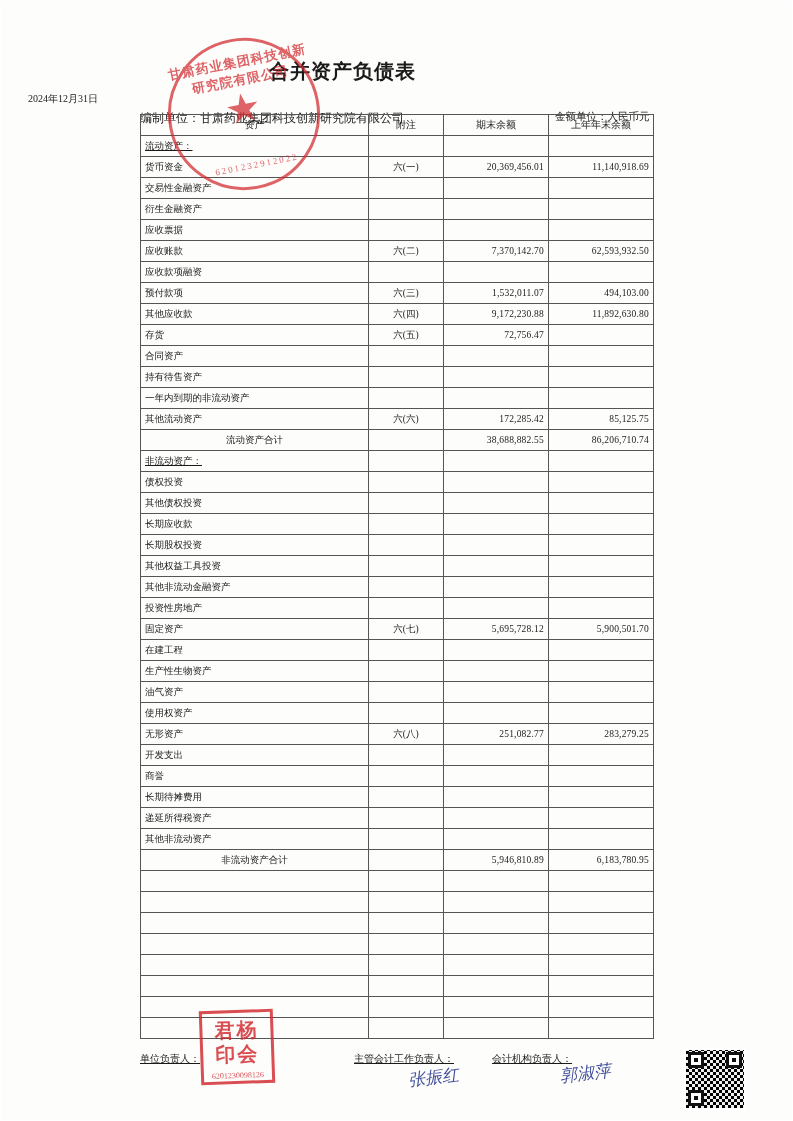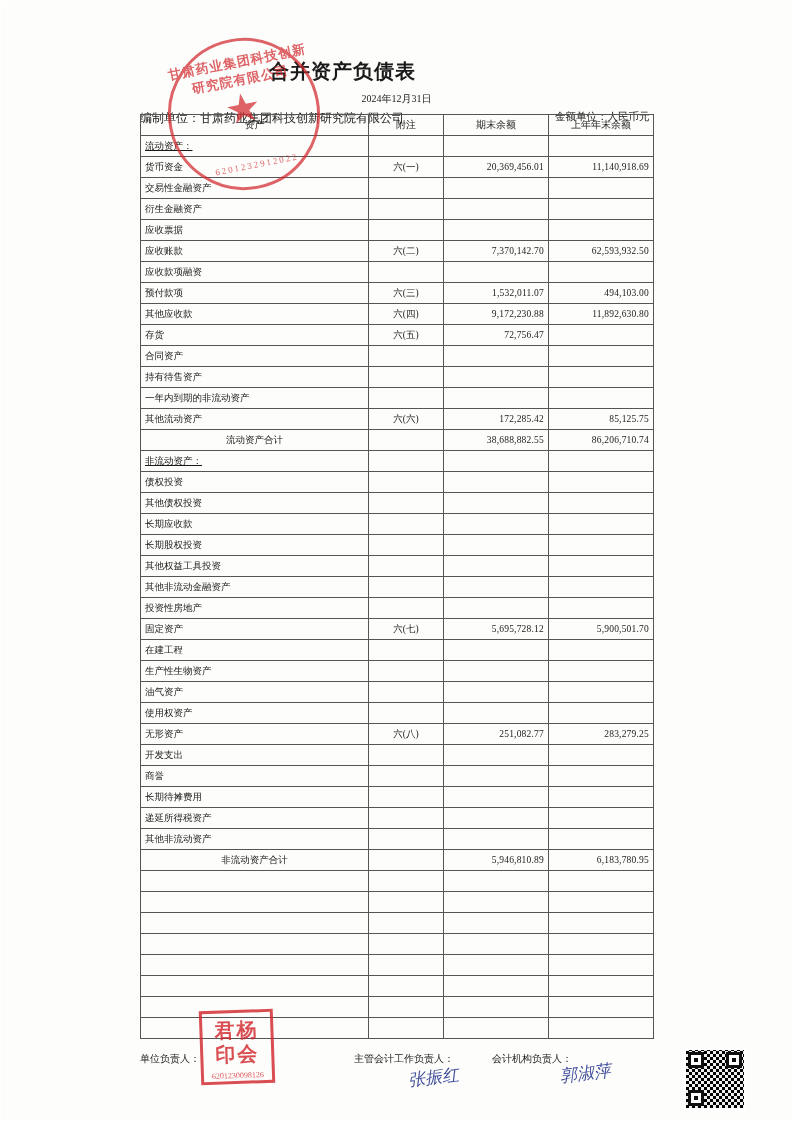--- a/index.html
+++ b/index.html
@@ -28,22 +28,22 @@
     top: 58px; left: 0; width: 685px;
     text-align: center;
     font-size: 20px;
     font-weight: bold;
     letter-spacing: 1px;
     font-family: "Liberation Serif", serif;
   }
   .subtitle {
     position: absolute;
     top: 92px; left: 0; width: 793px;
-    text-align: center;
     font-size: 10px;
+    padding-left: 28px;
   }
 
   
   .meta-left {
     position: absolute;
     top: 110px; left: 140px;
     font-size: 12px;
     white-space: nowrap;
   }
   .meta-right {
@@ -84,21 +84,21 @@
   .indent { padding-left: 12px; }
   .total-label { text-align: center; margin-left: 44px; }
 
   
   .footer {
     position: absolute;
     top: 1052px; left: 140px;
     width: 513px;
     font-size: 10px;
   }
-  .footer span { position: absolute; white-space: nowrap; }
+  .footer span { position: absolute; white-space: nowrap; text-decoration: underline; }
   .f1 { left: 0; }
   .f2 { left: 178px; margin-left: 36px; }
   .f3 { left: 352px; }
 
   
   .stamp-round {
     position: absolute;
     top: 38px; left: 168px;
     width: 152px; height: 152px;
     border: 3px solid #d2282e;

